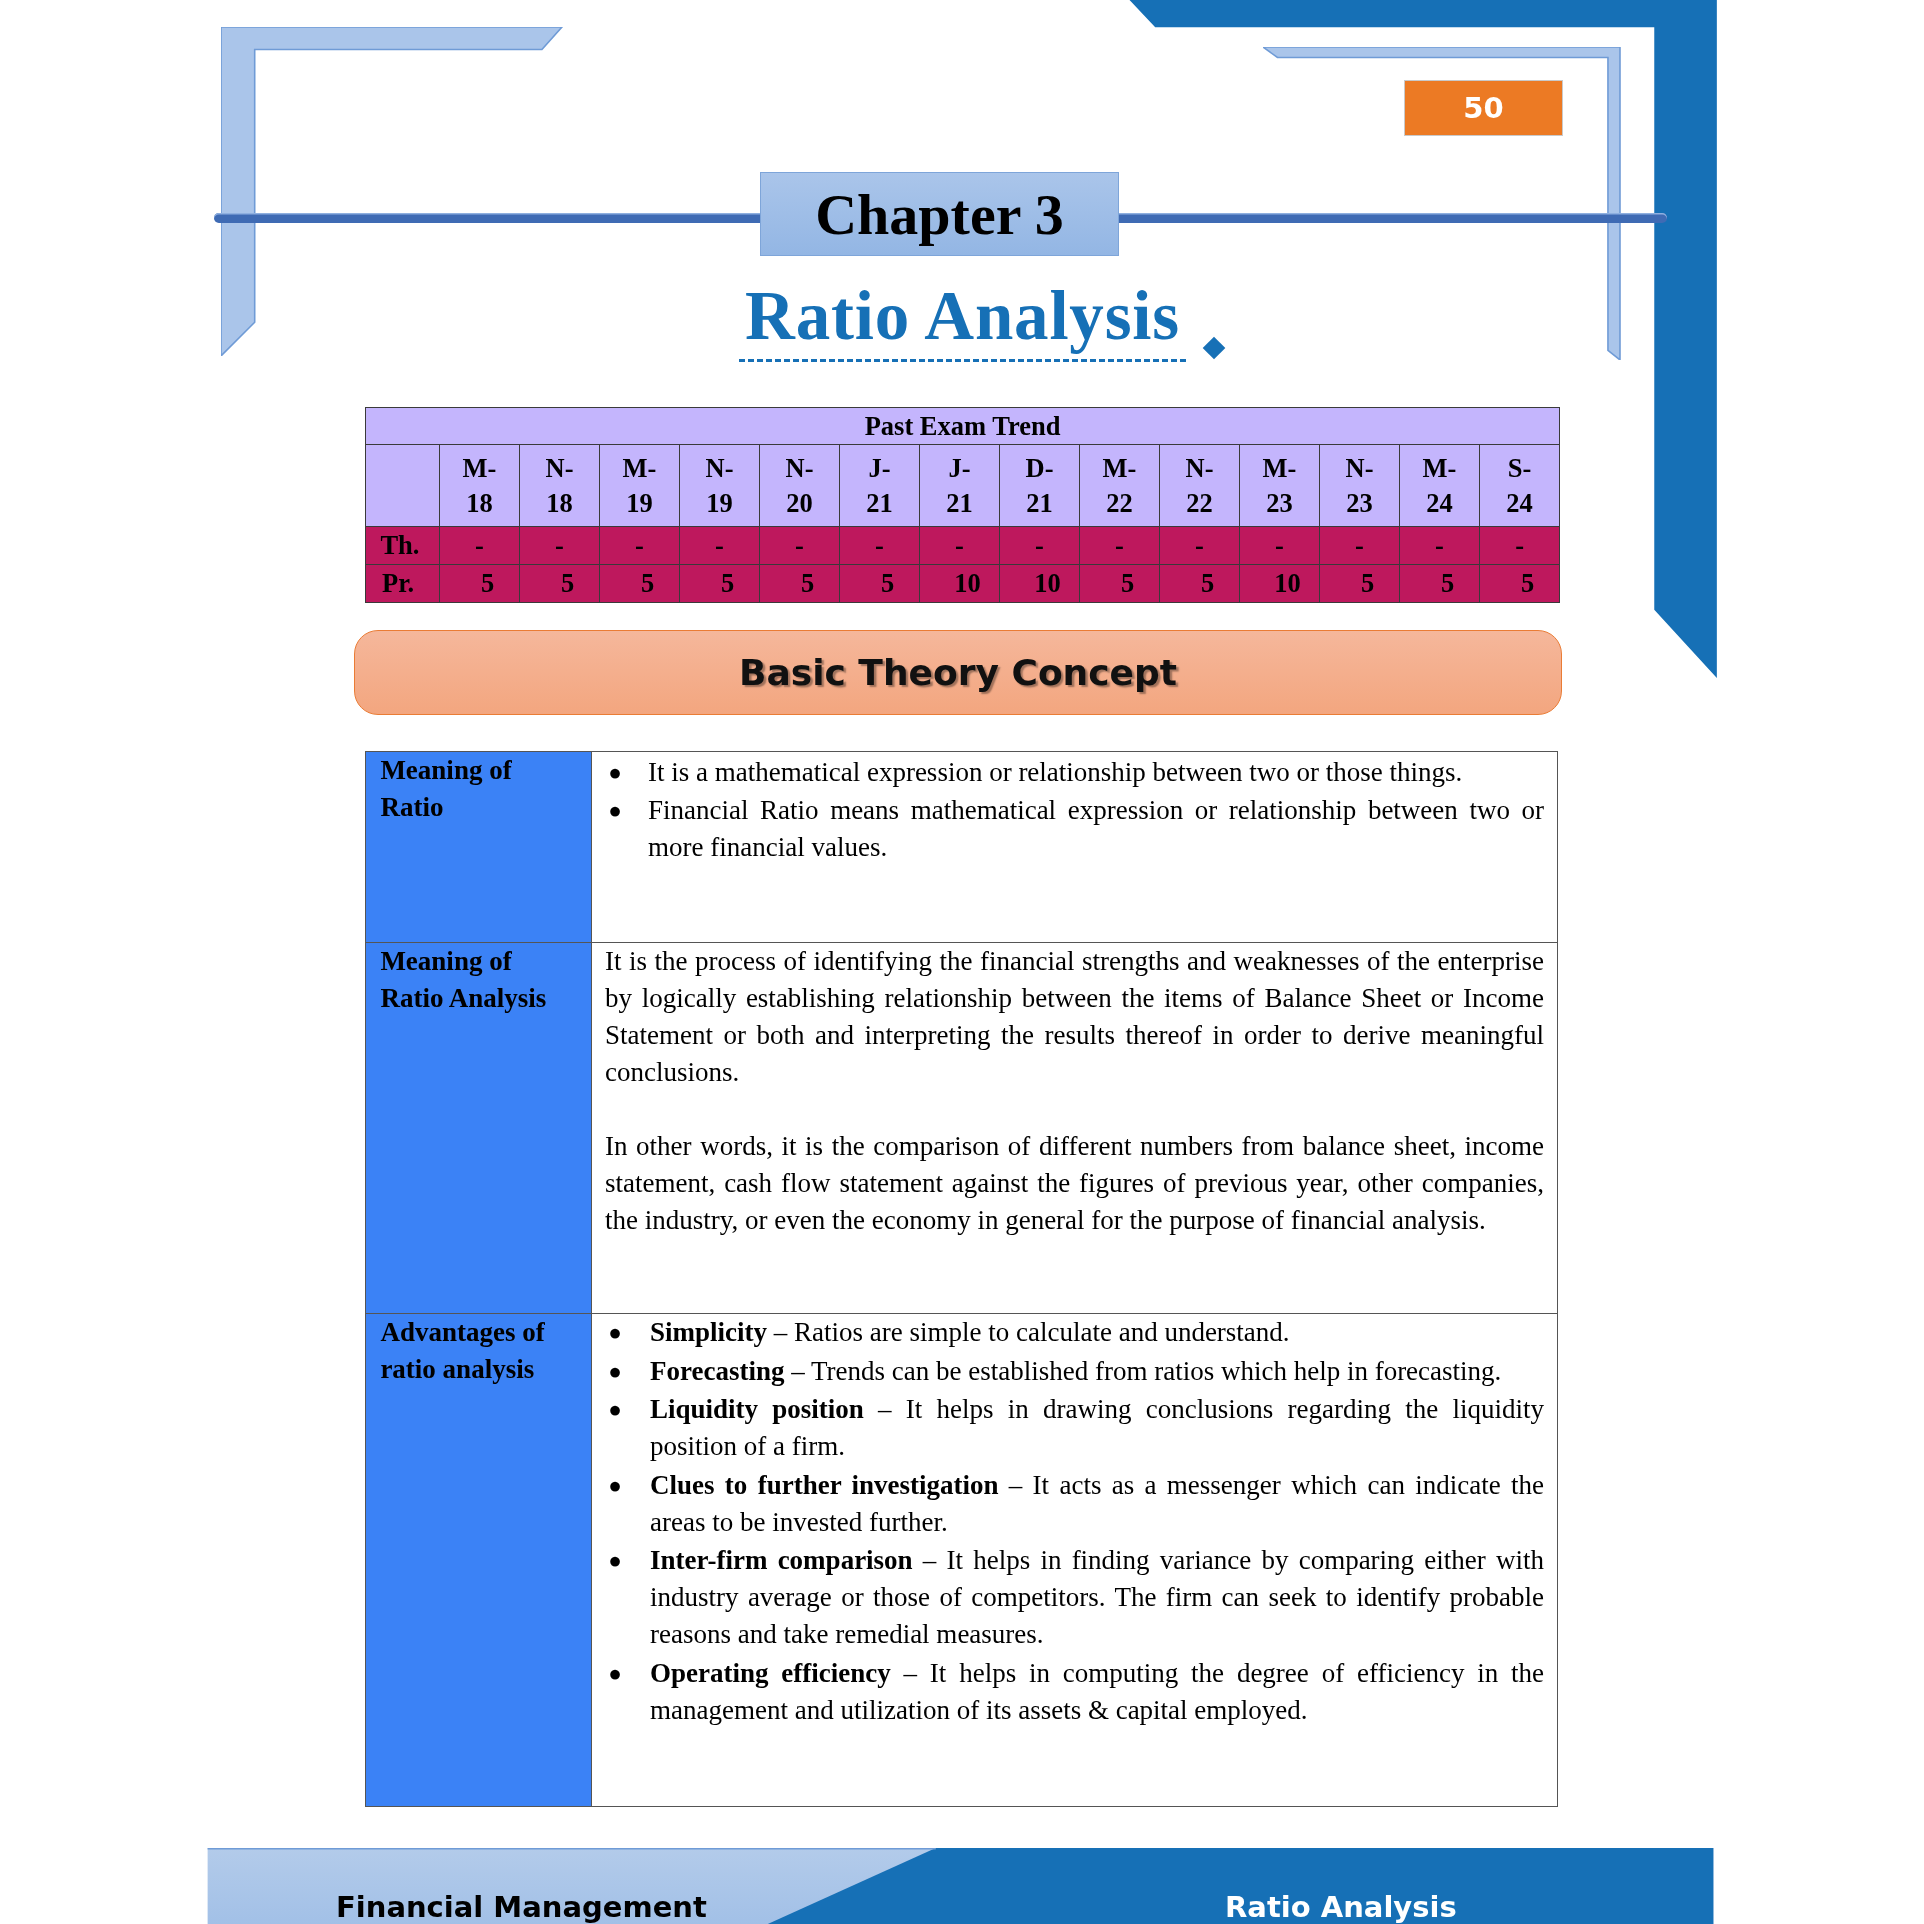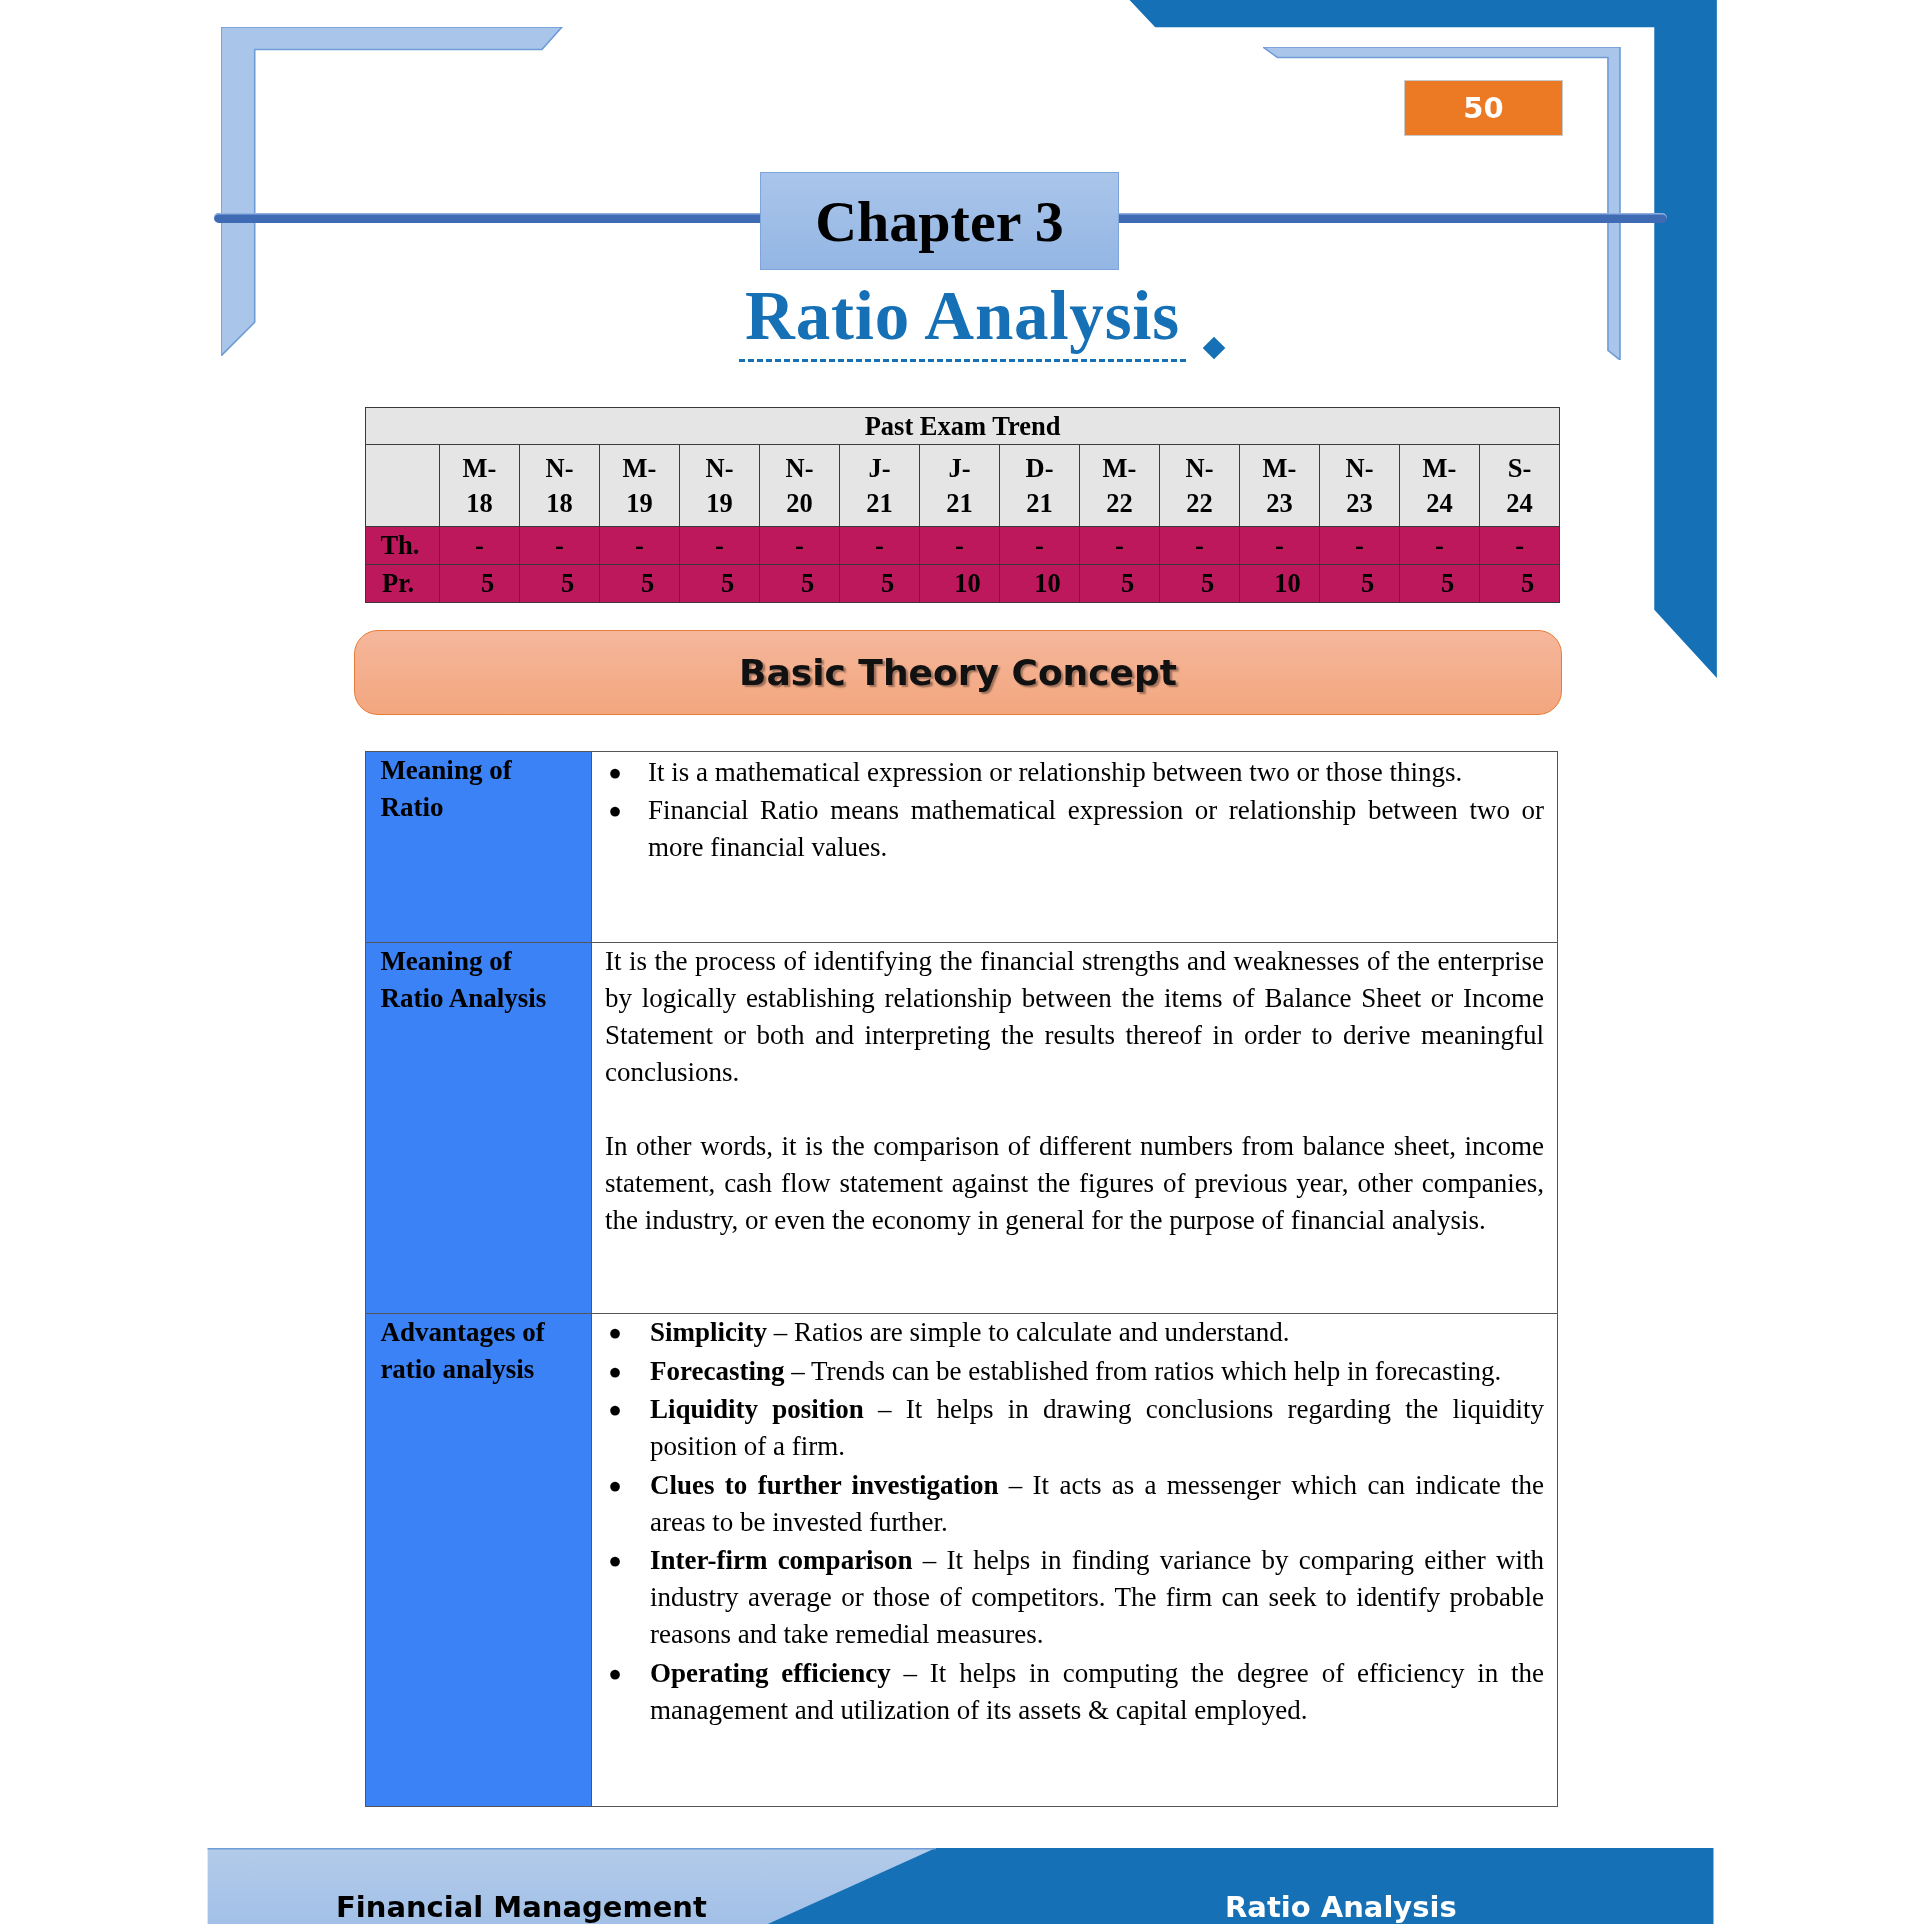--- a/index.html
+++ b/index.html
@@ -15,21 +15,21 @@
   
   .chapter-line {
     position: absolute; top: 213px; height: 9.6px;
     background: #3f6bb4; border-radius: 4.8px;
     box-shadow: inset 0 1.6px 0 #8fb0e0;
   }
   #chapter-line-left { left: 214px; width: 553px; }
   #chapter-line-right { left: 1112px; width: 555px; }
 
   #chapter-box {
-    position: absolute; left: 760px; top: 172px; width: 359px; height: 98px;
+    position: absolute; left: 760px; top: 172px; width: 359px; height: 84px;
     background: linear-gradient(#aac5ea, #93b6e4);
     border: 1.6px solid #7ea5d9;
     display: flex; align-items: center; justify-content: center;
     font-size: 58px; font-weight: bold;
     font-family: "Liberation Serif", serif;
     color: #000;
   }
 
   #chapter-title {
     position: absolute; left: 706px; top: 277px; width: 513px; height: 88px;
@@ -58,21 +58,21 @@
   
   #trend-table {
     position: absolute; left: 365px; top: 407px; width: 1192px;
     border-collapse: collapse; table-layout: fixed;
     font-family: "Liberation Serif", serif; font-weight: bold; font-size: 26.5px;
   }
   #trend-table td {
     border: 1.6px solid #3a3a3a; text-align: center; vertical-align: middle;
     line-height: 35px;
   }
-  #trend-table .yellow { background: #e5e5e5; }
+  #trend-table .yellow { background: #c4b5fd; }
   #trend-table .green { background: #be185d; }
   #trend-table tr.title-row td { height: 37px; }
   #trend-table tr.head-row td { height: 82px; }
   #trend-table tr.th-row td { height: 38px; }
   #trend-table tr.pr-row td { height: 38px; padding-left: 16px; }
   #trend-table td.rowlabel { text-align: left; padding-left: 14.4px; }
 
   
   #concept-banner {
     position: absolute; left: 354px; top: 630px; width: 1208px; height: 85px;

